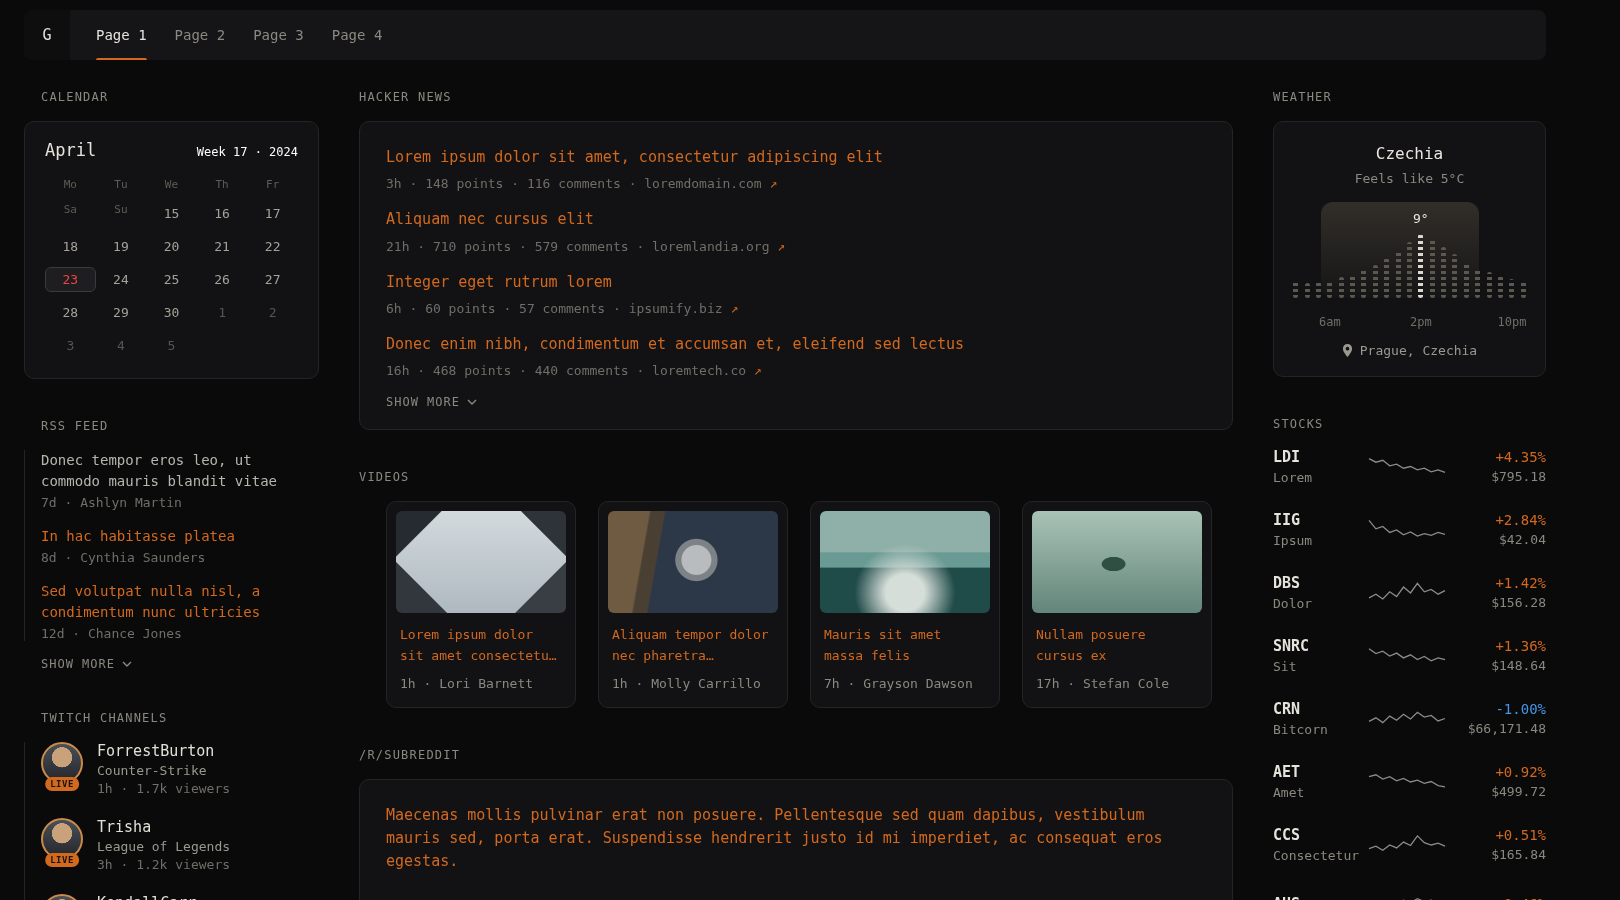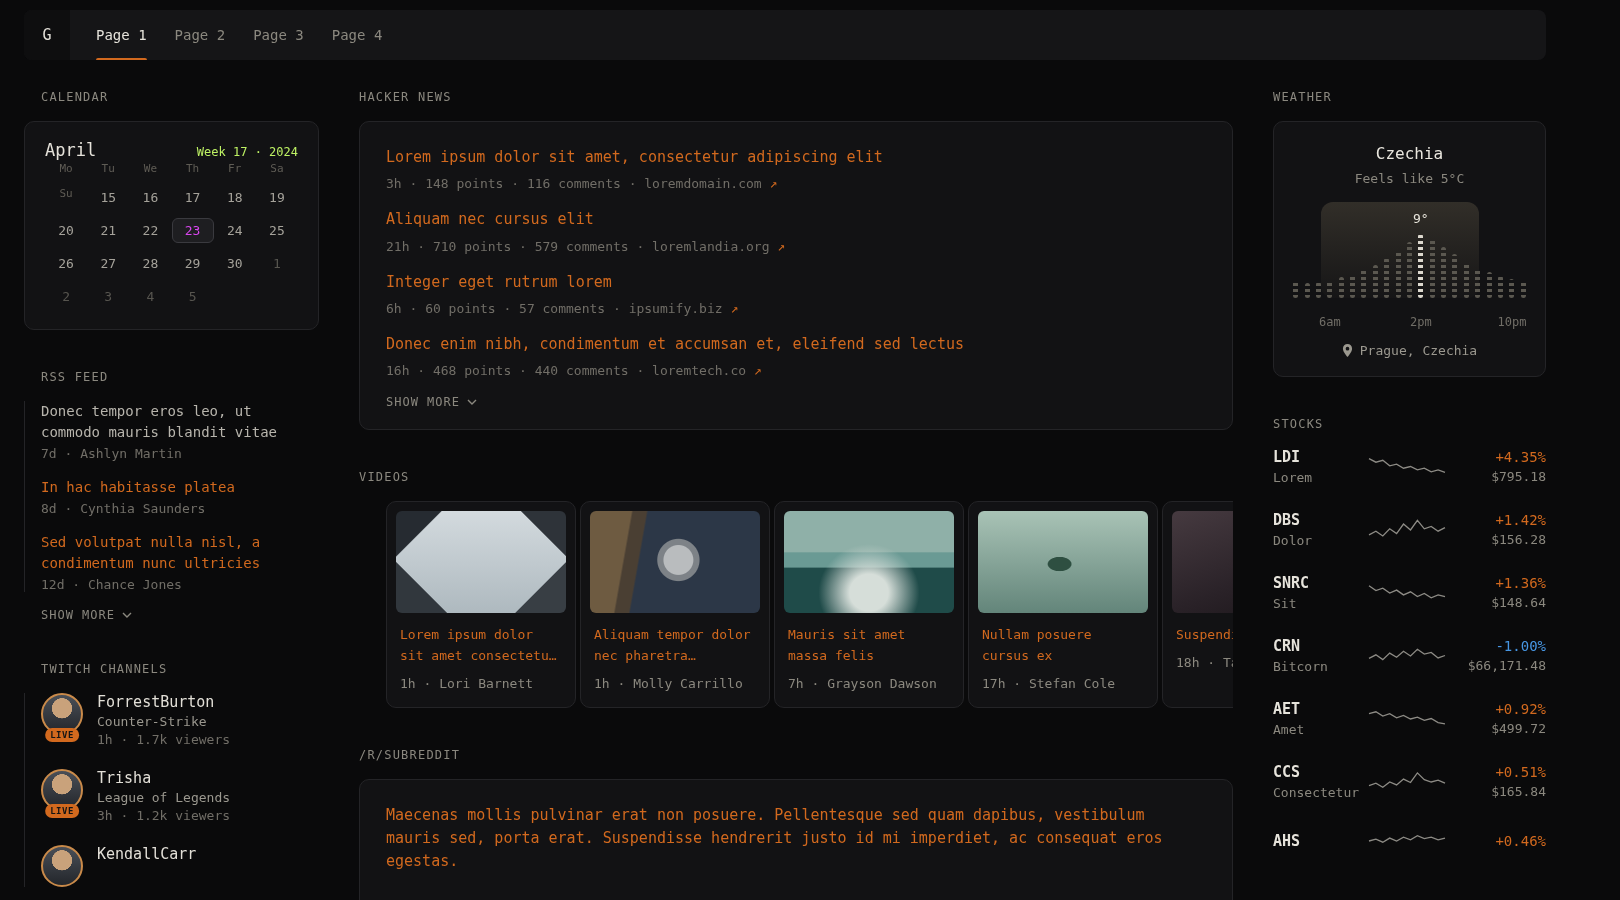--- a/index.html
+++ b/index.html
@@ -23,26 +23,26 @@
   .widget{margin-bottom:40px;}
   .wtitle{font-size:12px;letter-spacing:1.2px;color:#8b887f;margin-bottom:17px;}
   .wtitle.indent{margin-left:17px;}
   .card{background:#121214;border:1px solid #242427;border-radius:10px;}
   .card.pad{padding:24px 26px 20px;}
 
   
   .cal-card{padding:18px 20px 20px;}
   .cal-head{display:flex;justify-content:space-between;align-items:baseline;}
   .cal-month{font-size:17px;color:#e6e3db;}
-  .cal-week{font-size:12px;color:#bef264;}
-  .cal-grid{display:grid;grid-template-columns:repeat(6,1fr);row-gap:8px;text-align:center;}
+  .cal-week{font-size:12px;color:#ffffff;}
+  .cal-grid{display:grid;grid-template-columns:repeat(5,1fr);row-gap:8px;margin-top:16px;text-align:center;}
   .cal-h{font-size:11px;color:#5f5c55;padding:2px 0;}
   .cal-d{font-size:13px;color:#a5a29a;padding:4px 0;border:1px solid transparent;border-radius:6px;}
   .cal-d.dim{color:#57554f;}
-  .cal-d.sel{background:#1e1e21;border-color:#3a3a3f;color:#d946ef;}
+  .cal-d.sel{background:#1e1e21;border-color:#3a3a3f;color:#ef4444;}
 
   
   .vlist{border-left:1px solid #242427;padding-left:16px;}
   .feed-item{margin-bottom:16px;}
   .feed-title{font-size:14px;line-height:1.5;color:#d2691e;cursor:pointer;}
   .feed-title.muted{color:#b8b5ad;}
   .feed-meta{font-size:13px;color:#716e67;margin-top:3px;}
   .show-more{background:none;border:none;color:#8b887f;font:inherit;font-size:12px;letter-spacing:1px;display:flex;align-items:center;gap:7px;cursor:pointer;margin-top:6px;}
   .show-more.indent{margin-left:17px;}
   .chev{color:#8b887f;}
@@ -58,21 +58,21 @@
   .tw-meta{font-size:13px;color:#716e67;margin-top:3px;}
 
   
   .hn-item{margin-bottom:17px;}
   .hn-title{font-size:15px;line-height:1.55;color:#d2691e;cursor:pointer;}
   .hn-meta{font-size:13px;color:#716e67;margin-top:7px;}
   .hn-source{cursor:pointer;}
   .ext{color:#d2691e;}
 
   
-  .video-row{display:flex;gap:4px;overflow:hidden;padding-left:27px;}
+  .video-row{display:flex;gap:22px;overflow:hidden;padding-left:27px;}
   .video-card{flex:none;width:190px;background:#121214;border:1px solid #242427;border-radius:10px;padding:9px 9px 16px;cursor:pointer;}
   .video-thumb{height:102px;border-radius:6px;margin-bottom:12px;}
   .thumb-1{background:
     linear-gradient(135deg,#262b31 30%,transparent 31%) 0 0/52% 60% no-repeat,
     linear-gradient(225deg,#2e3339 30%,transparent 31%) 100% 0/52% 60% no-repeat,
     linear-gradient(45deg,#31373d 35%,transparent 36%) 0 100%/52% 55% no-repeat,
     linear-gradient(315deg,#383e44 35%,transparent 36%) 100% 100%/52% 55% no-repeat,
     linear-gradient(#d3dade,#aeb9bf);}
   .thumb-2{background:
     radial-gradient(circle at 52% 48%,#b9bcbe 0 14%,#7d8287 15% 20%,transparent 21%),
@@ -408,20 +408,35 @@
                   <polyline points="2.0,6.6 8.9,10.2 15.8,8.3 22.7,13.8 29.6,12.1 36.5,16.2 43.5,14.5 50.4,17.9 57.3,16.2 64.2,19.8 71.1,17.9 78.0,20.3" fill="none" stroke="#8d8b85" stroke-width="1.3"></polyline>
                 </svg>
               </div>
               <div class="stock-right">
                 <div class="stock-change">+4.35%</div>
                 <div class="stock-price">$795.18</div>
               </div>
             </div>
             <div class="stock-row">
               <div class="stock-left">
+                <div class="stock-sym">IIG</div>
+                <div class="stock-name">Ipsum</div>
+              </div>
+              <div class="stock-spark">
+                <svg width="80" height="30">
+                  <polyline points="2.0,5.4 8.9,13.8 15.8,11.4 22.7,17.4 29.6,15.0 36.5,19.8 43.5,16.9 50.4,21.0 57.3,18.6 64.2,20.3 71.1,17.4 78.0,19.3" fill="none" stroke="#8d8b85" stroke-width="1.3"></polyline>
+                </svg>
+              </div>
+              <div class="stock-right">
+                <div class="stock-change">+2.84%</div>
+                <div class="stock-price">$42.04</div>
+              </div>
+            </div>
+            <div class="stock-row">
+              <div class="stock-left">
                 <div class="stock-sym">DBS</div>
                 <div class="stock-name">Dolor</div>
               </div>
               <div class="stock-spark">
                 <svg width="80" height="30">
                   <polyline points="2.0,19.8 8.9,16.2 15.8,21.0 22.7,13.8 29.6,18.6 36.5,9.0 43.5,15.0 50.4,5.4 57.3,13.8 64.2,11.4 71.1,16.2 78.0,12.6" fill="none" stroke="#8d8b85" stroke-width="1.3"></polyline>
                 </svg>
               </div>
               <div class="stock-right">
                 <div class="stock-change">+1.42%</div>

